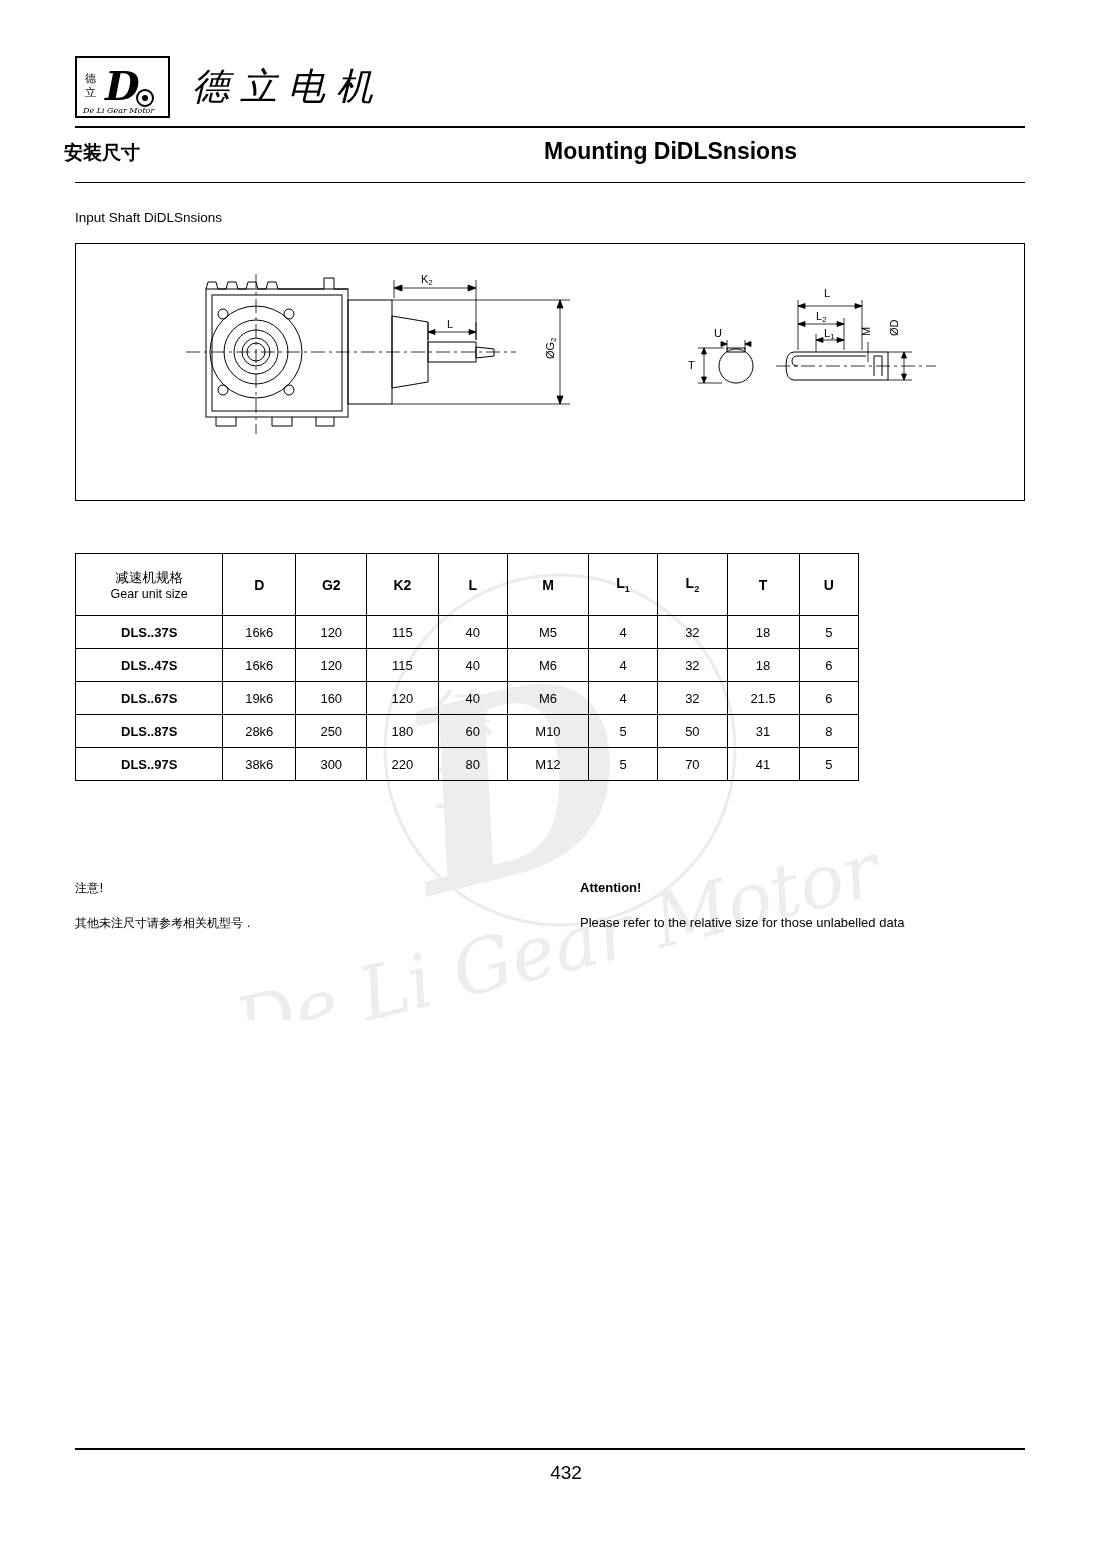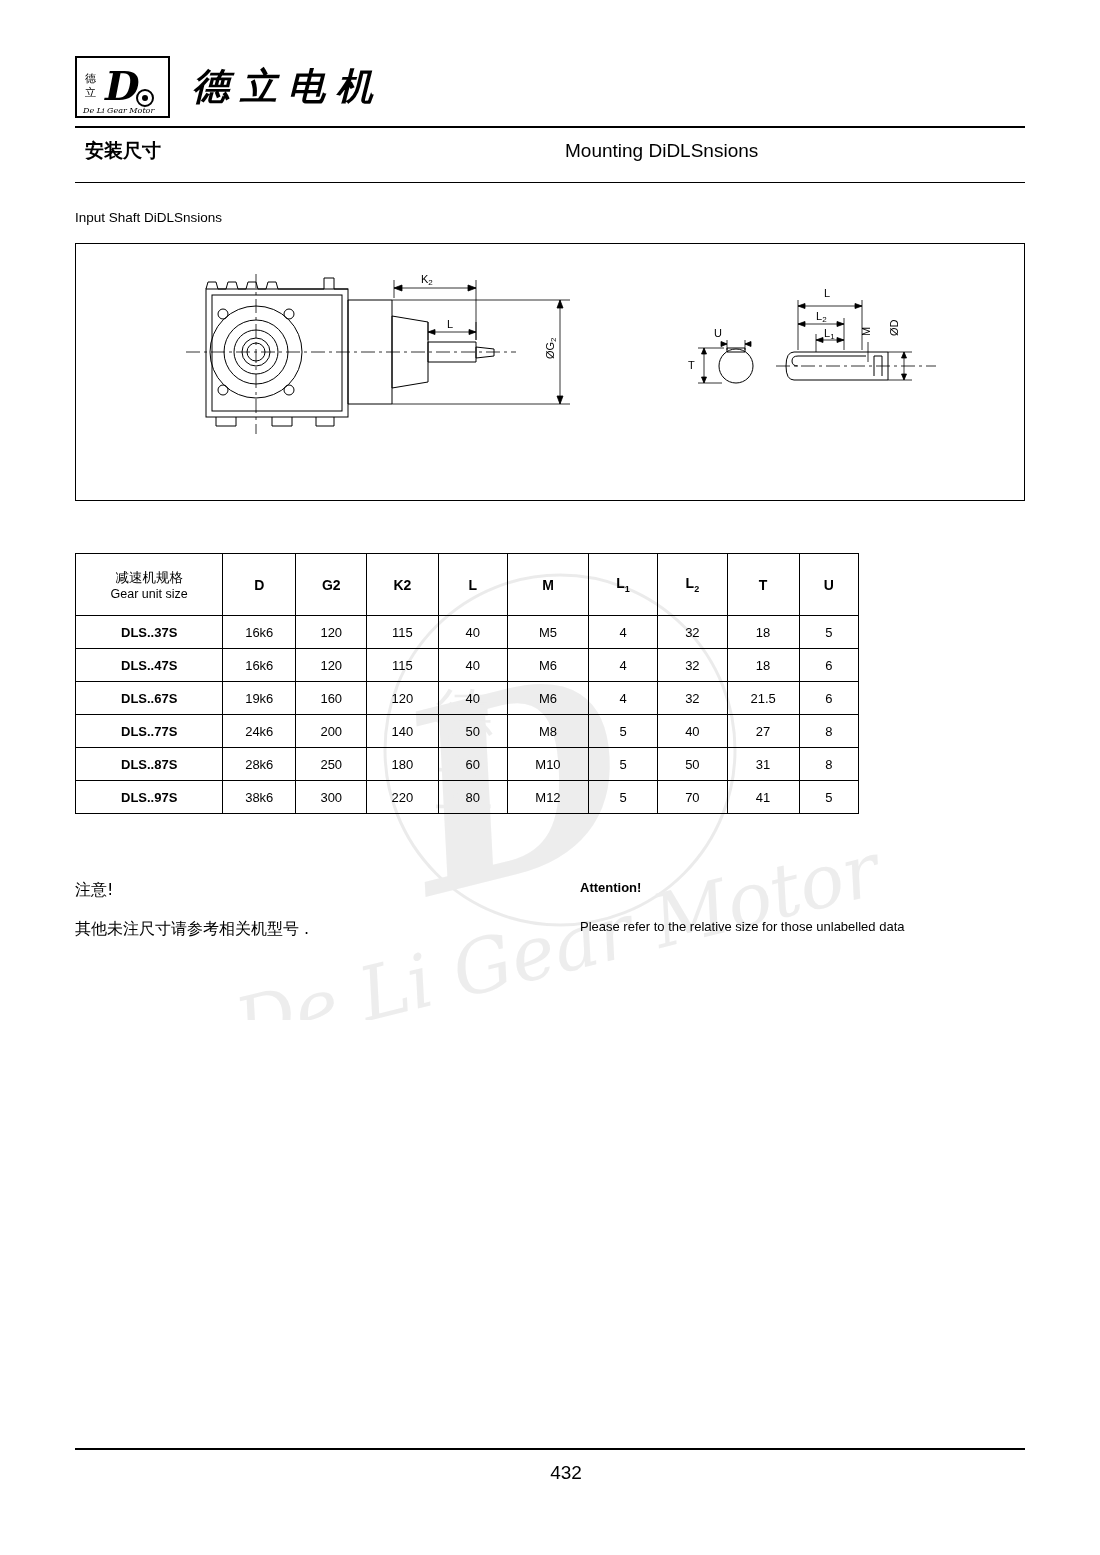--- a/index.html
+++ b/index.html
@@ -39,54 +39,54 @@
     align-items: center;
   }
   .logo-mark {
     width: 95px; height: 62px;
     position: relative;
     flex: 0 0 auto;
   }
   .logo-cn {
     font-family: "DejaVu Serif", serif;
     font-size: 37px;
-    font-weight: bold;
+    font-weight: normal;
     letter-spacing: 11px;
     margin-left: 22px;
     font-style: italic;
   }
   .rule-top {
     position: absolute;
     left: 75px; top: 126px;
     width: 950px;
     border-top: 2px solid #000;
   }
   .rule-under-title {
     position: absolute;
     left: 75px; top: 182px;
     width: 950px;
     border-top: 1.5px solid #000;
   }
 
   .title-row {
     position: absolute;
-    left: 85px; top: 138px;
+    left: 64px; top: 138px;
     width: 950px;
     display: flex;
     align-items: baseline;
   }
   .title-cn {
     font-size: 19px;
     font-weight: bold;
     width: 480px;
     font-family: "DejaVu Sans", sans-serif;
   }
   .title-en {
-    font-size: 19px;
-    font-weight: normal;
+    font-size: 23px;
+    font-weight: bold;
   }
 
   .sub-row {
     position: absolute;
     left: 75px; top: 210px;
     width: 950px;
     display: flex;
     align-items: baseline;
   }
   .sub-cn {
@@ -157,21 +157,21 @@
   .attention {
     position: absolute;
     left: 75px; top: 880px;
     width: 950px;
     z-index: 10;
   }
   .att-row {
     display: flex;
     margin-bottom: 18px;
   }
-  .att-cn { width: 505px; font-size: 16px; font-family: "DejaVu Sans", sans-serif; }
+  .att-cn { width: 505px; font-size: 12px; font-family: "DejaVu Sans", sans-serif; }
   .att-en { font-size: 13px; }
   .att-en.bold { font-weight: bold; }
 
   
   .rule-footer {
     position: absolute;
     left: 75px; top: 1448px;
     width: 950px;
     border-top: 2px solid #000;
   }
@@ -414,32 +414,20 @@
           <td>160</td>
           <td>120</td>
           <td>40</td>
           <td>M6</td>
           <td>4</td>
           <td>32</td>
           <td>21.5</td>
           <td>6</td>
         </tr>
         <tr>
-          <td class="model">DLS..77S</td>
-          <td>24k6</td>
-          <td>200</td>
-          <td>140</td>
-          <td>50</td>
-          <td>M8</td>
-          <td>5</td>
-          <td>40</td>
-          <td>27</td>
-          <td>8</td>
-        </tr>
-        <tr>
           <td class="model">DLS..87S</td>
           <td>28k6</td>
           <td>250</td>
           <td>180</td>
           <td>60</td>
           <td>M10</td>
           <td>5</td>
           <td>50</td>
           <td>31</td>
           <td>8</td>

